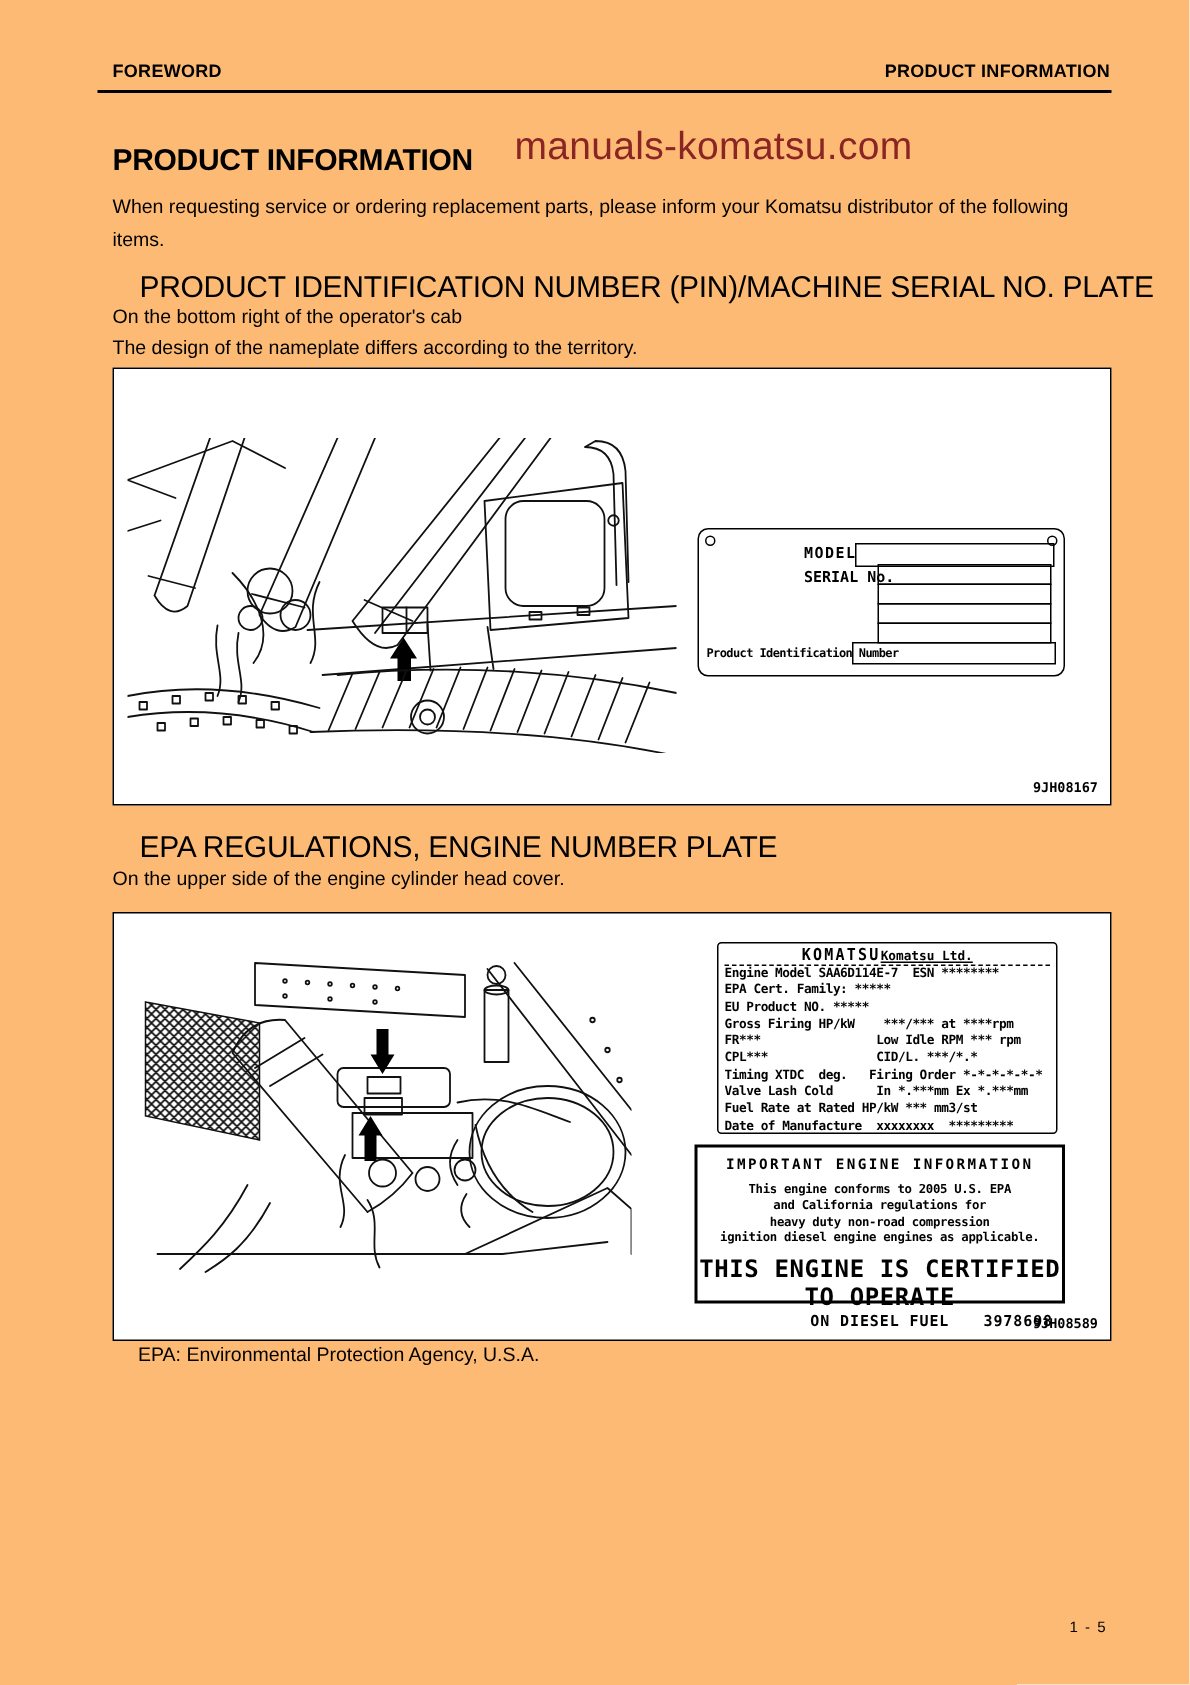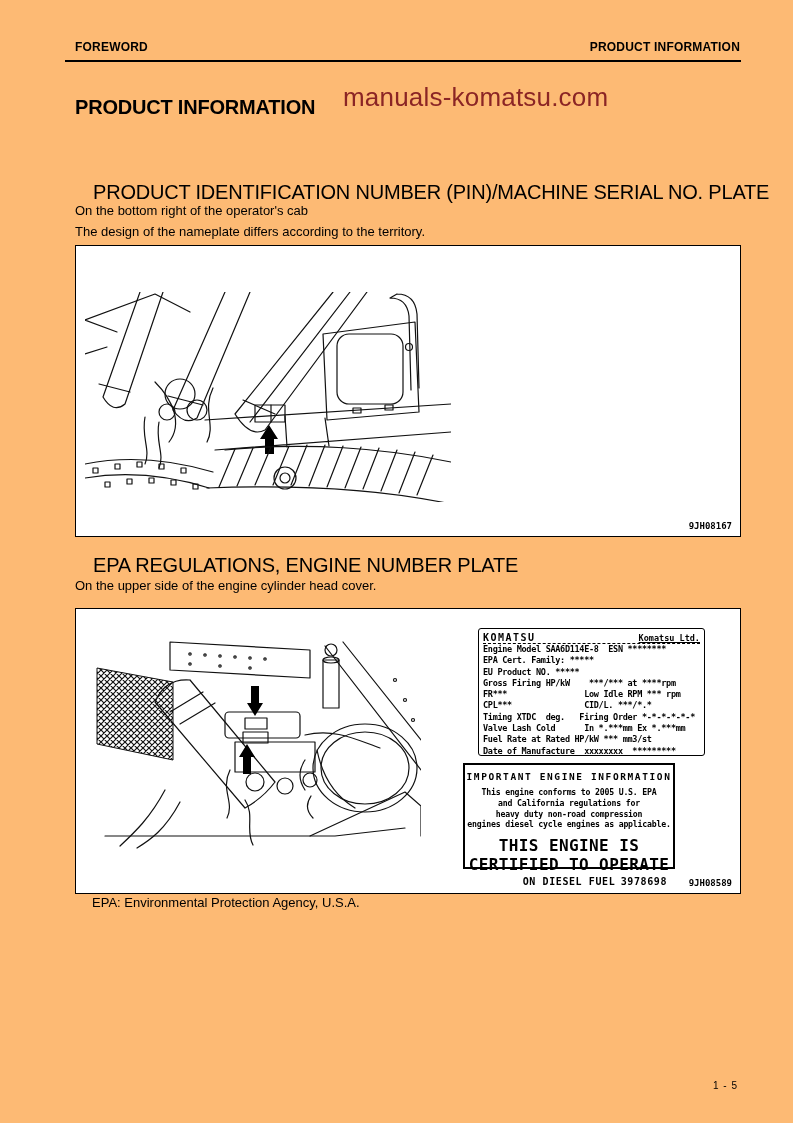--- a/index.html
+++ b/index.html
@@ -42,28 +42,28 @@
   .np-serial-label{position:absolute;left:70px;top:27px;font-size:10px;}
   .np-serial-grid{position:absolute;left:119px;top:24px;width:116px;}
   .np-srow{height:12px;border:1px solid #000;margin-top:-1px;}
   .np-pin-label{position:absolute;left:5px;top:78px;font-size:8px;letter-spacing:-0.4px;}
   .np-pin-box{position:absolute;left:102px;top:75px;width:134px;height:13px;border:1px solid #000;}
 
   
   .epa-plate{position:absolute;left:402px;top:19px;width:227px;height:128px;
              border:1.3px solid #000;border-radius:3px;padding:1px 4px;box-sizing:border-box;
              font-family:"DejaVu Sans Mono",monospace;}
-  .plate-header{display:flex;justify-content:space-between;align-items:flex-end;
+  .plate-header{display:flex;justify-content:center;align-items:flex-end;
                 border-bottom:1px dashed #000;height:13px;}
   .plate-brand{font-size:10px;font-weight:bold;letter-spacing:1.5px;transform:scaleY(1.1);}
   .plate-company{font-size:8.5px;font-weight:bold;text-decoration:underline;}
   .plate-row{font-size:8.5px;font-weight:bold;line-height:11.3px;white-space:pre;letter-spacing:-0.3px;}
 
   
-  .info-box{position:absolute;left:387px;top:154px;width:212px;height:106px;
+  .info-box{position:absolute;left:387px;top:154px;width:247px;height:106px;
             border:2px solid #000;box-sizing:border-box;text-align:center;
             font-family:"DejaVu Sans Mono",monospace;}
   .ib-title{margin-top:6px;font-size:9.5px;font-weight:bold;letter-spacing:1.6px;}
   .ib-lines{margin-top:5px;}
   .ib-line{font-size:8.2px;font-weight:bold;line-height:10.8px;letter-spacing:-0.2px;}
   .ib-cert{margin-top:6px;font-size:16px;font-weight:bold;letter-spacing:0.4px;}
   .ib-fuel{position:relative;margin-top:2px;font-size:10px;font-weight:bold;letter-spacing:0.6px;}
   .ib-num{position:absolute;right:6px;top:0;}
 
   .epa-note{position:absolute;left:92px;top:895px;margin:0;font-size:13px;}
@@ -74,20 +74,21 @@
 
 <div class="page">
 
   <span class="hdr-left">FOREWORD</span>
   <span class="hdr-right">PRODUCT INFORMATION</span>
   <div class="hdr-rule"></div>
 
   <div class="watermark">manuals-komatsu.com</div>
 
   <h1 class="title">PRODUCT INFORMATION</h1>
+  <p class="intro">When requesting service or ordering replacement parts, please inform your Komatsu distributor of the following items.</p>
 
   <h2 class="sec-head" style="top:181px;">PRODUCT IDENTIFICATION NUMBER (PIN)/MACHINE SERIAL NO. PLATE</h2>
   <p class="body-line" style="top:203px;">On the bottom right of the operator's cab</p>
   <p class="body-line" style="top:224px;">The design of the nameplate differs according to the territory.</p>
 
   <div class="figure fig1">
     <svg class="lineart" style="left:9px;top:46px;" width="366" height="210" viewBox="0 0 366 210">
 
       <path d="M0,28 L70,2 L105,20 M0,28 L32,40 M0,62 L22,55"></path>
 
@@ -129,20 +130,35 @@
         <rect x="108" y="192" width="5" height="5"></rect>
 
       <path d="M140,158 C220,150 300,156 366,170 M122,196 C220,192 300,198 366,212"></path>
       <path d="M150,157 L134,195 M168,156 L152,194 M186,155 L170,193 M204,154 L188,193
                M222,153 L206,193 M240,153 L224,194 M258,154 L242,195 M276,155 L260,196
                M294,156 L278,197 M312,158 L296,199 M330,160 L314,201 M348,163 L332,203"></path>
       <circle cx="200" cy="186" r="11"></circle>
         <circle cx="200" cy="186" r="5"></circle>
     </svg>
 
+    <div class="nameplate">
+      <span class="hole hole-l"></span>
+      <span class="hole hole-r"></span>
+      <span class="np-model-label">MODEL</span>
+      <div class="np-model-box"></div>
+      <span class="np-serial-label">SERIAL No.</span>
+      <div class="np-serial-grid">
+        <div class="np-srow"></div>
+        <div class="np-srow"></div>
+        <div class="np-srow"></div>
+        <div class="np-srow"></div>
+      </div>
+      <span class="np-pin-label">Product Identification Number</span>
+      <div class="np-pin-box"></div>
+    </div>
 
     <span class="figcode">9JH08167</span>
   </div>
 
   <h2 class="sec-head" style="top:554px;">EPA REGULATIONS, ENGINE NUMBER PLATE</h2>
   <p class="body-line" style="top:578px;">On the upper side of the engine cylinder head cover.</p>
 
   <div class="figure fig2">
     <svg class="lineart" style="left:19px;top:31px;" width="326" height="212" viewBox="0 0 326 212">
       <defs>
@@ -195,39 +211,39 @@
         <circle cx="318" cy="80" r="1.5"></circle>
       <path d="M210,120 Q200,135 210,150 M216,156 Q208,168 218,178"></path>
       <path d="M10,196 L240,196 M240,196 L310,188"></path>
     </svg>
 
     <div class="epa-plate">
       <div class="plate-header">
         <span class="plate-brand">KOMATSU</span>
         <span class="plate-company">Komatsu Ltd.</span>
       </div>
-      <div class="plate-row">Engine Model SAA6D114E-8  ESN ********</div>
+      <div class="plate-row">Engine Model SAA6D114E-7  ESN ********</div>
       <div class="plate-row">EPA Cert. Family: *****</div>
       <div class="plate-row">EU Product NO. *****</div>
       <div class="plate-row">Gross Firing HP/kW    ***/*** at ****rpm</div>
       <div class="plate-row">FR***                Low Idle RPM *** rpm</div>
       <div class="plate-row">CPL***               CID/L. ***/*.*</div>
       <div class="plate-row">Timing XTDC  deg.   Firing Order *-*-*-*-*-*</div>
       <div class="plate-row">Valve Lash Cold      In *.***mm Ex *.***mm</div>
       <div class="plate-row">Fuel Rate at Rated HP/kW *** mm3/st</div>
       <div class="plate-row">Date of Manufacture  xxxxxxxx  *********</div>
     </div>
 
     <div class="info-box">
       <div class="ib-title">IMPORTANT ENGINE INFORMATION</div>
       <div class="ib-lines">
         <div class="ib-line">This engine conforms to 2005 U.S. EPA</div>
         <div class="ib-line">and California regulations for</div>
         <div class="ib-line">heavy duty non-road compression</div>
-        <div class="ib-line">engines diesel cycle engines as applicable.</div>
+        <div class="ib-line">ignition diesel engine engines as applicable.</div>
       </div>
       <div class="ib-cert">THIS ENGINE IS CERTIFIED TO OPERATE</div>
       <div class="ib-fuel">
         <span>ON DIESEL FUEL</span>
         <span class="ib-num">3978698</span>
       </div>
     </div>
 
     <span class="figcode">9JH08589</span>
   </div>

